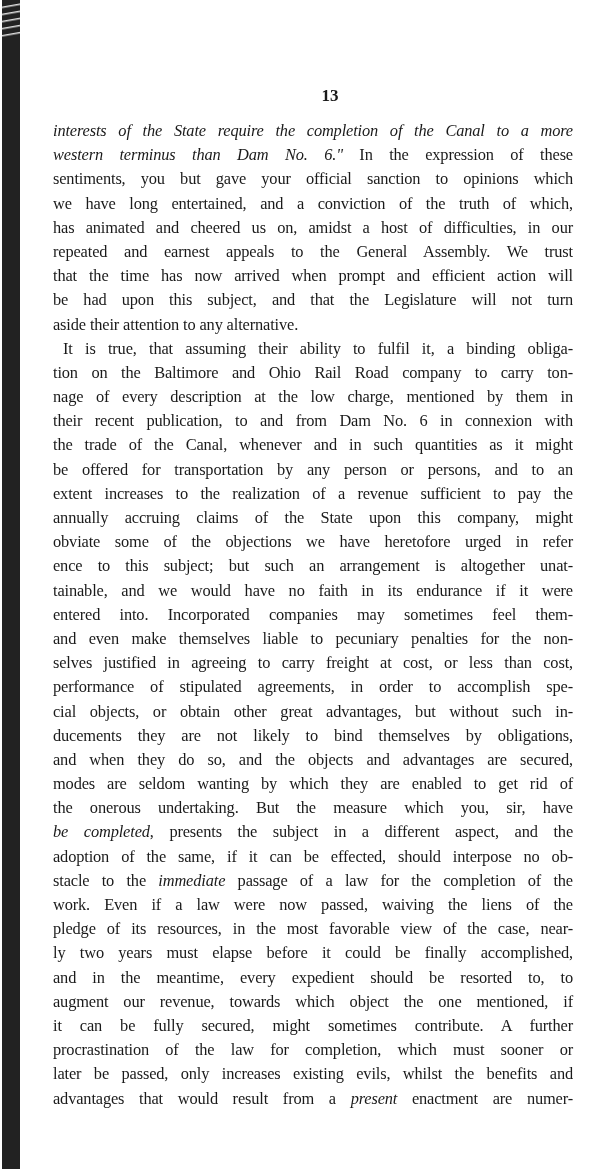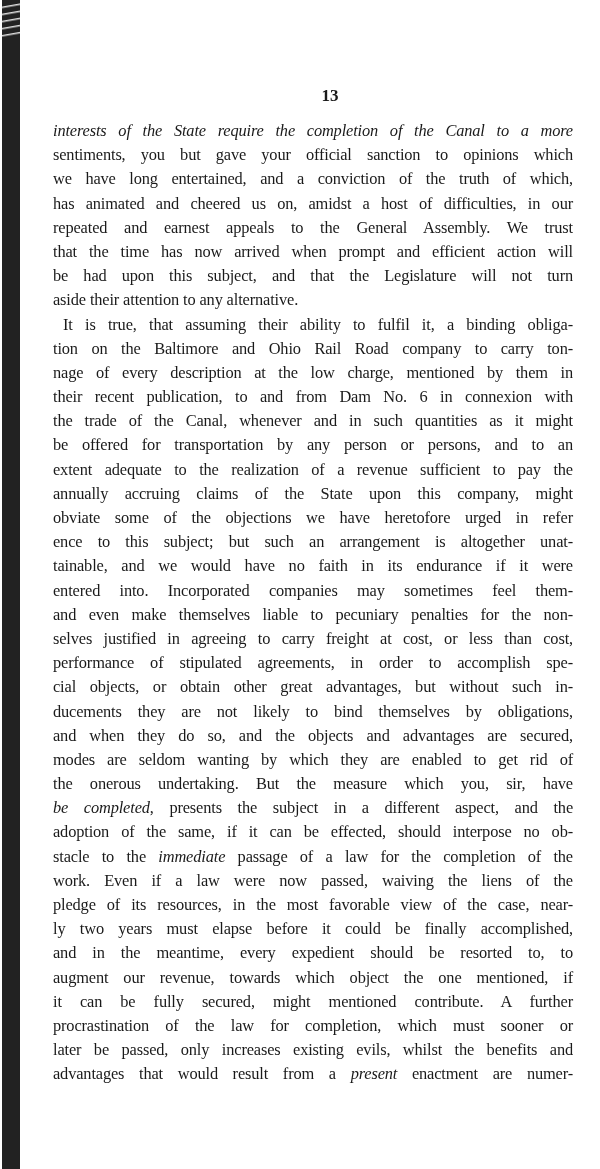--- a/index.html
+++ b/index.html
@@ -33,34 +33,35 @@
 </head>
 <body>
 
 <div class="binding"></div>
 <div class="binding-top"></div>
 
 <div class="page-number">13</div>
 
 <div class="body-text" id="body-text">
     <span class="line"><i>interests of the State require the completion of the Canal to a more</i></span>
+    <span class="line"><i>western terminus than Dam No. 6."</i><span>  In the expression of these</span></span>
     <span class="line"><span>sentiments, you but gave your official sanction to opinions which</span></span>
     <span class="line"><span>we have long entertained, and a conviction of the truth of which,</span></span>
     <span class="line"><span>has animated and cheered us on, amidst a host of difficulties, in our</span></span>
     <span class="line"><span>repeated and earnest appeals to the General Assembly.   We trust</span></span>
     <span class="line"><span>that the time has now arrived when prompt and efficient action will</span></span>
     <span class="line"><span>be had upon this subject, and that the Legislature will not turn</span></span>
     <span class="line last"><span>aside their attention to any alternative.</span></span>
     <span class="line indent"><span>It is true, that assuming their ability to fulfil it, a binding obliga-</span></span>
     <span class="line"><span>tion on the Baltimore and Ohio Rail Road company to carry ton-</span></span>
     <span class="line"><span>nage of every description at the low charge, mentioned by them in</span></span>
     <span class="line"><span>their recent publication, to and from Dam No. 6 in connexion with</span></span>
     <span class="line"><span>the trade of the Canal, whenever and in such quantities as it might</span></span>
     <span class="line"><span>be offered for transportation by any person or persons, and to an</span></span>
-    <span class="line"><span>extent adequate to the realization of a revenue sufficient to pay the</span></span>
+    <span class="line"><span>extent increases to the realization of a revenue sufficient to pay the</span></span>
     <span class="line"><span>annually accruing claims of the State upon this company, might</span></span>
     <span class="line"><span>obviate some of the objections we have heretofore urged in refer</span></span>
     <span class="line"><span>ence to this subject; but such an arrangement is altogether unat-</span></span>
     <span class="line"><span>tainable, and we would have no faith in its endurance if it were</span></span>
     <span class="line"><span>entered into.   Incorporated companies may sometimes feel them-</span></span>
     <span class="line"><span>and even make themselves liable to pecuniary penalties for the non-</span></span>
     <span class="line"><span>selves justified in agreeing to carry freight at cost, or less than cost,</span></span>
     <span class="line"><span>performance of stipulated agreements, in order to accomplish spe-</span></span>
     <span class="line"><span>cial objects, or obtain other great advantages, but without such in-</span></span>
     <span class="line"><span>ducements they are not likely to bind themselves by obligations,</span></span>
@@ -68,17 +69,17 @@
     <span class="line"><span>modes are seldom wanting by which they are enabled to get rid of</span></span>
     <span class="line"><span>the onerous undertaking.   But the measure which you, sir, have</span></span>
     <span class="line"><i>be completed</i><span>, presents the subject in a different aspect, and the</span></span>
     <span class="line"><span>adoption of the same, if it can be effected, should interpose no ob-</span></span>
     <span class="line"><span>stacle to the </span><i>immediate</i><span> passage of a law for the completion of the</span></span>
     <span class="line"><span>work.   Even if a law were now passed, waiving the liens of the</span></span>
     <span class="line"><span>pledge of its resources, in the most favorable view of the case, near-</span></span>
     <span class="line"><span>ly two years must elapse before it could be finally accomplished,</span></span>
     <span class="line"><span>and in the meantime, every expedient should be resorted to, to</span></span>
     <span class="line"><span>augment our revenue, towards which object the one mentioned, if</span></span>
-    <span class="line"><span>it can be fully secured, might mentioned contribute.   A further</span></span>
+    <span class="line"><span>it can be fully secured, might sometimes contribute.   A further</span></span>
     <span class="line"><span>procrastination of the law for completion, which must sooner or</span></span>
     <span class="line"><span>later be passed, only increases existing evils, whilst the benefits and</span></span>
     <span class="line"><span>advantages that would result from a </span><i>present</i><span> enactment are numer-</span></span>
   </div>
 
 </body></html>

